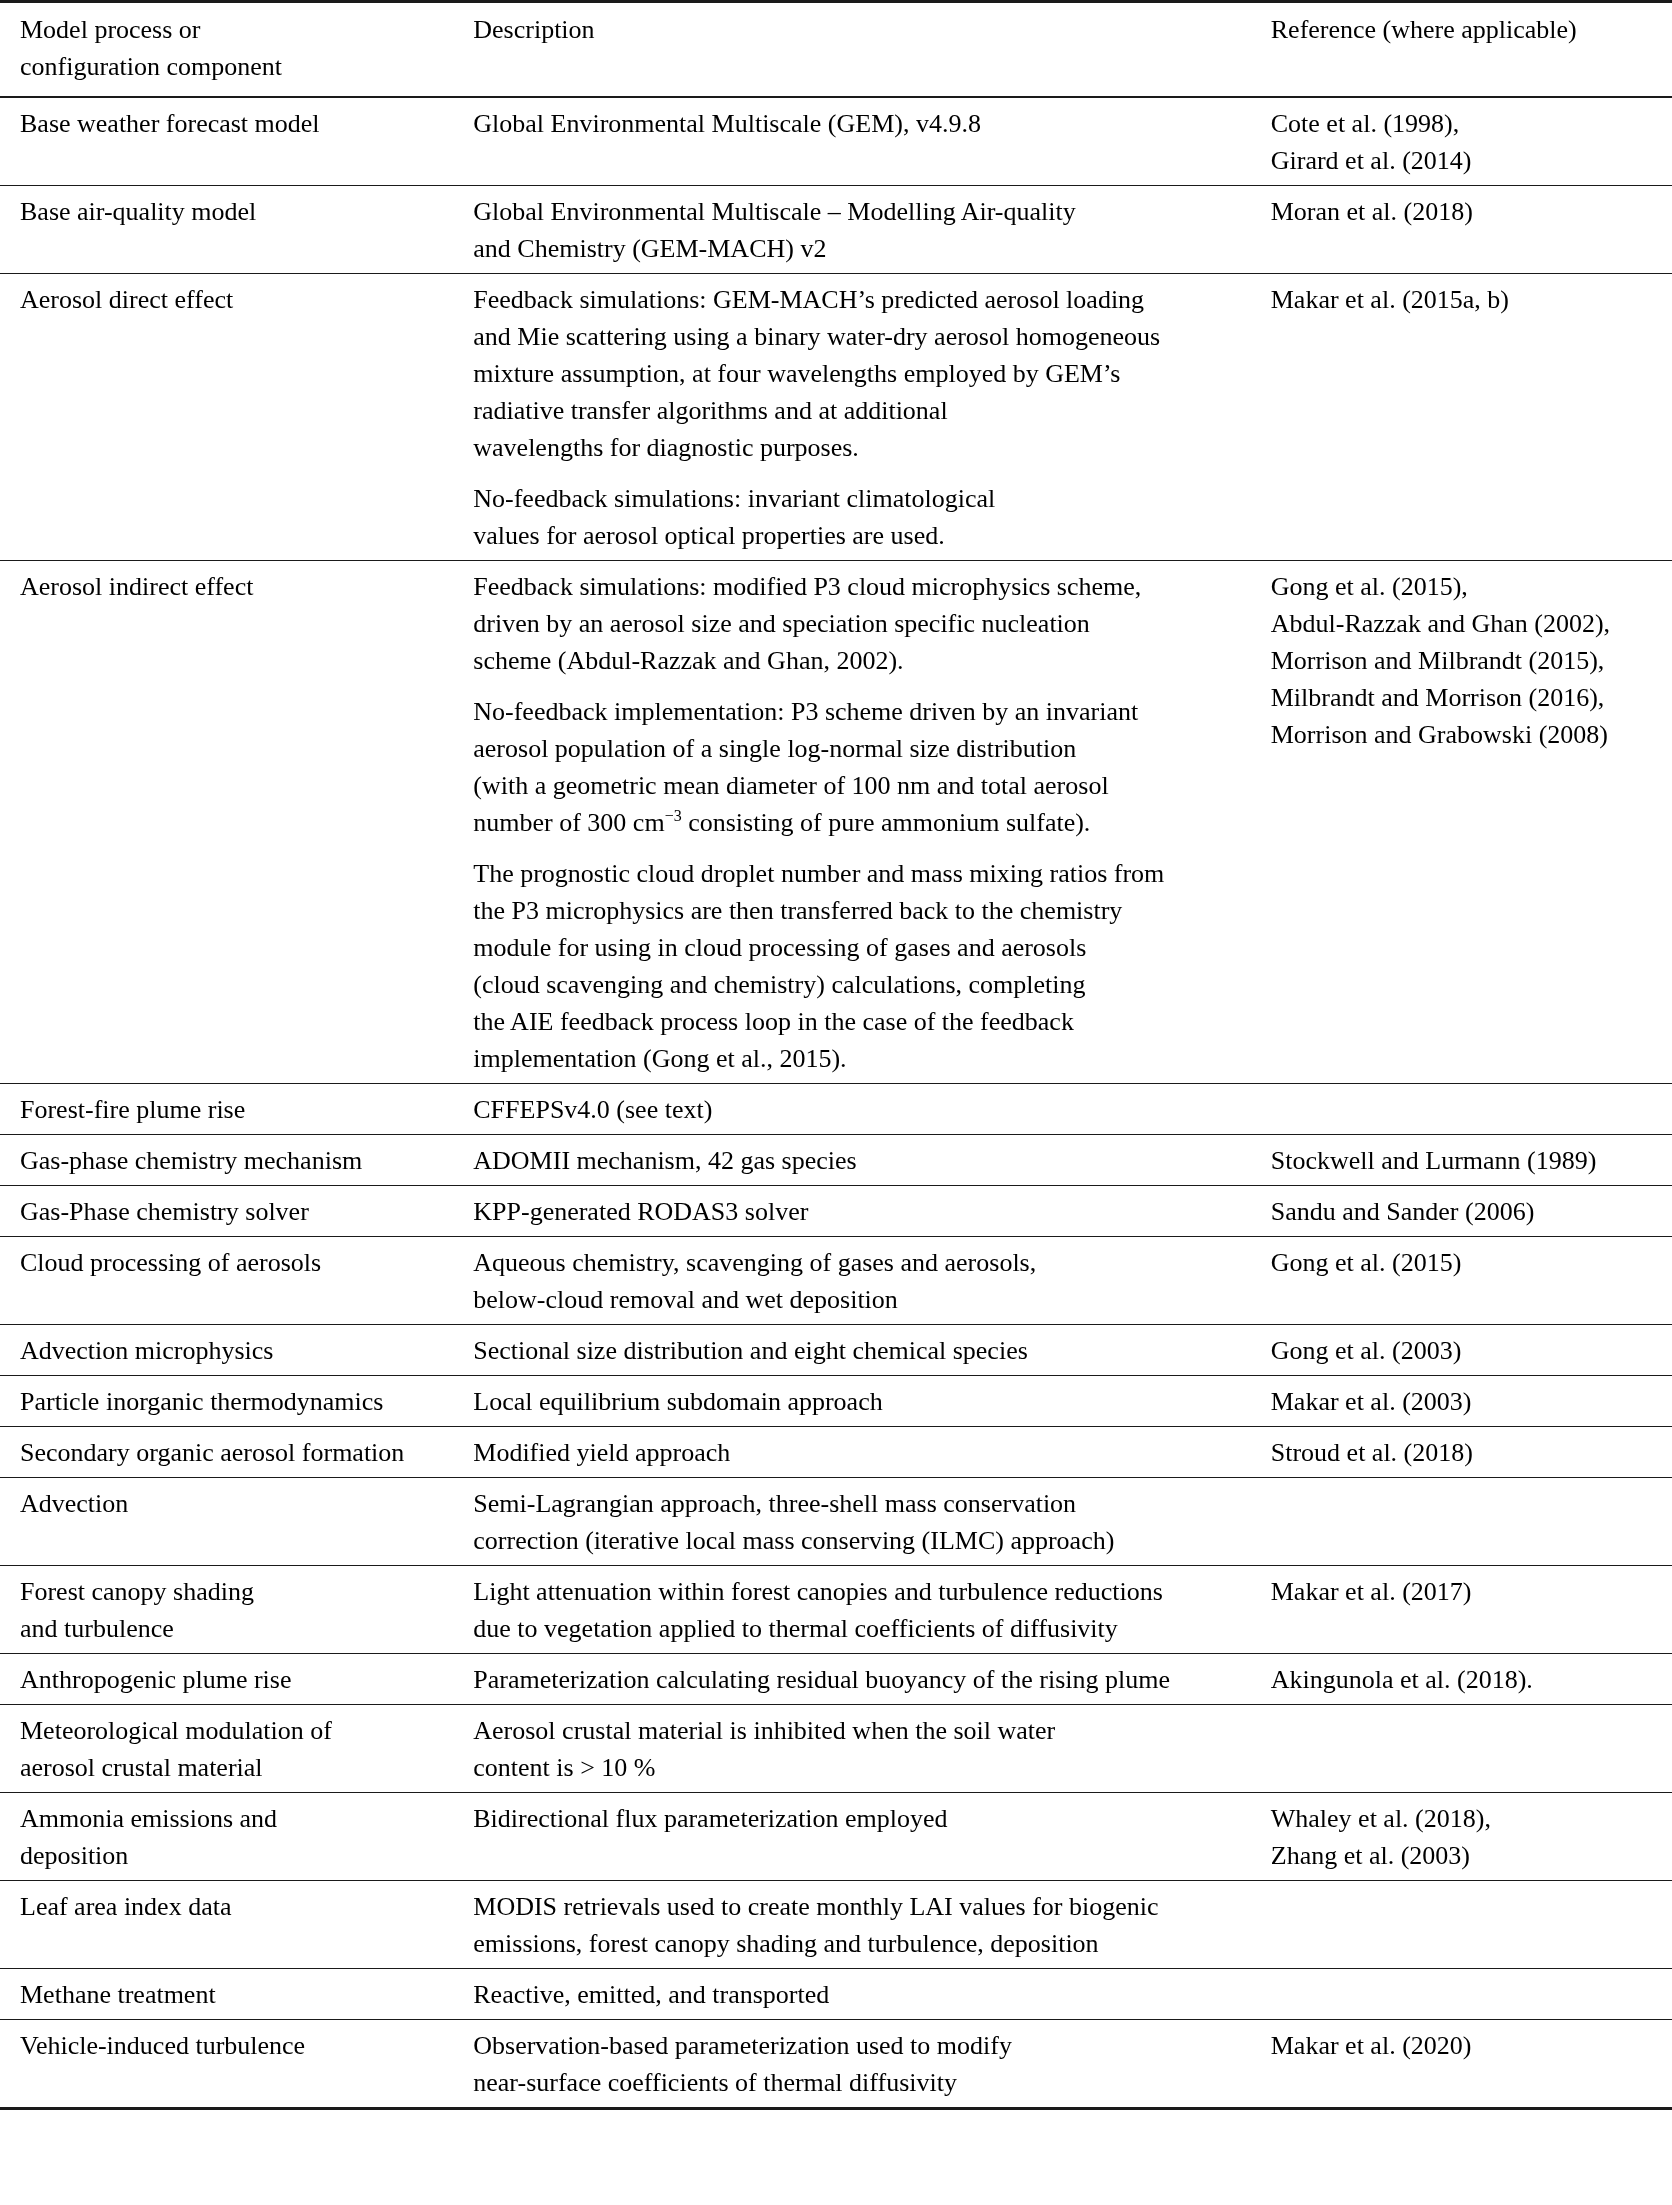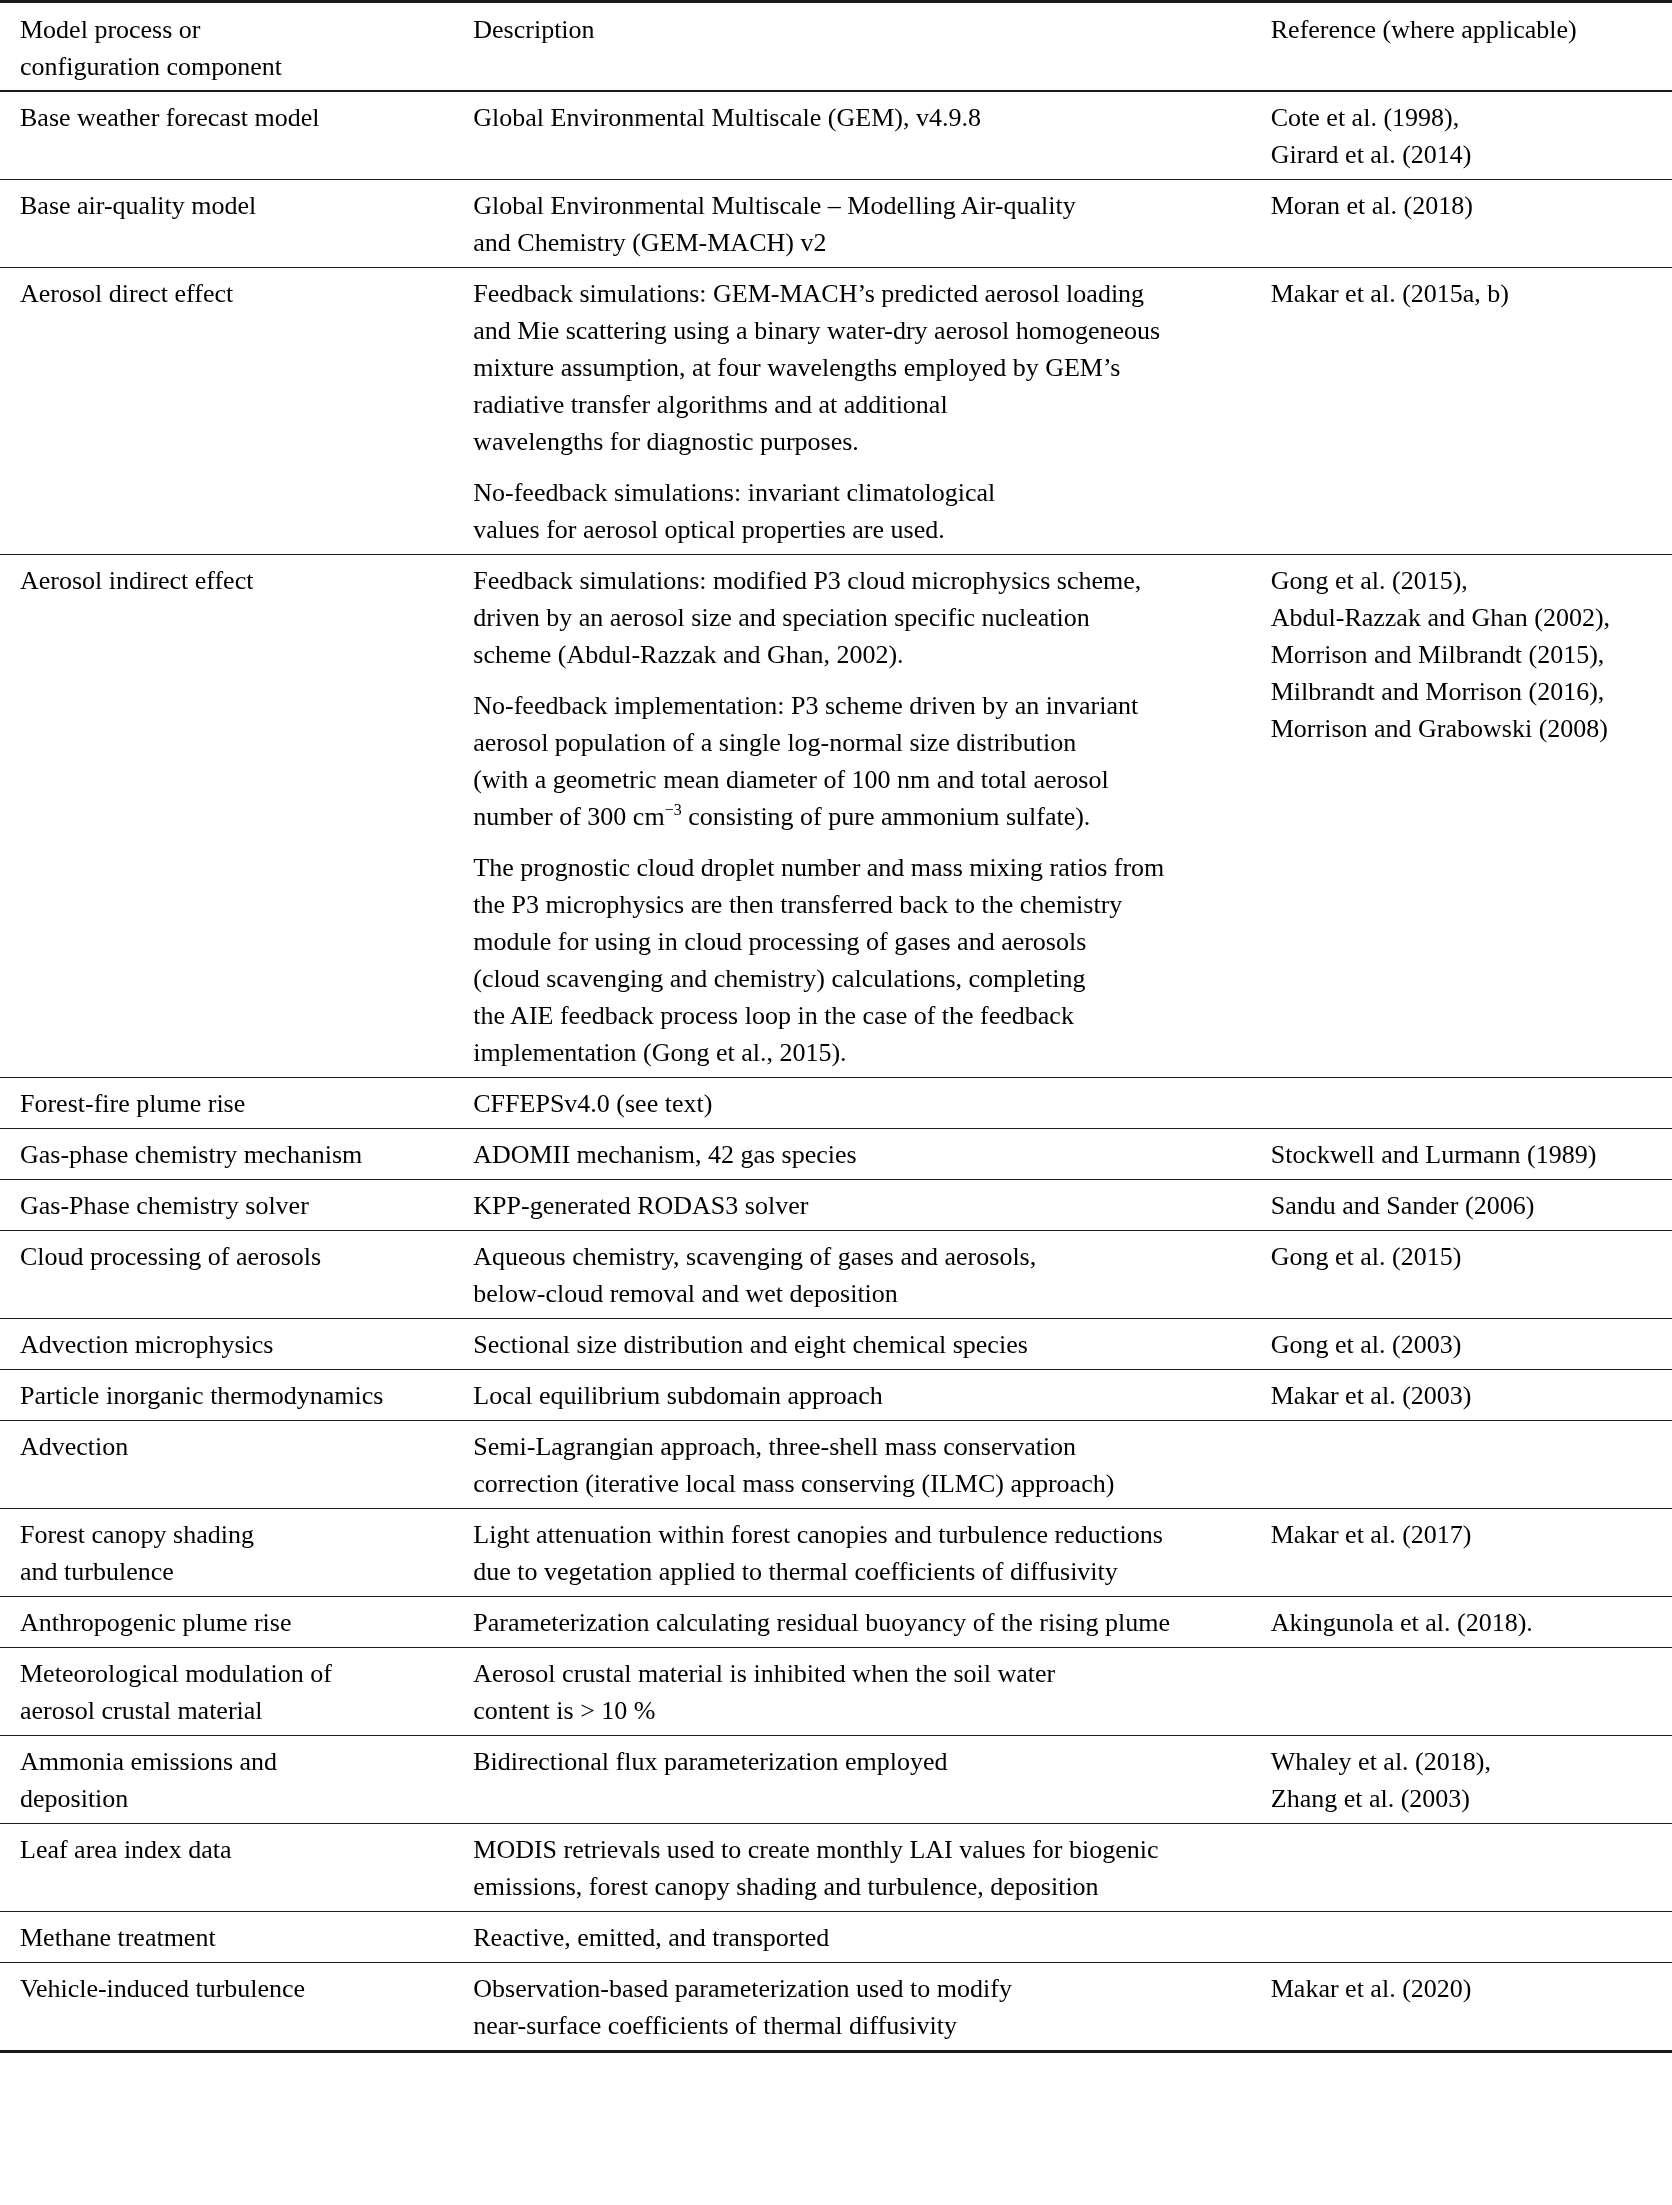--- a/index.html
+++ b/index.html
@@ -27,21 +27,21 @@
   }
   thead tr{border-bottom:2.4px solid var(--rule-color);}
   tbody tr{border-bottom:1.6px solid var(--rule-color);}
   th,td{
     vertical-align:top;
     text-align:left;
     font-weight:normal;
     box-sizing:border-box;
     padding:6.5px 8px 6.5px 0;
   }
-  th{padding-top:8px;padding-bottom:5px;}
+  th{padding-top:8px;padding-bottom:11px;}
   .col-comp{width:473px;padding-left:20px;}
   .col-desc{width:797px;padding-left:0;}
   .col-ref{width:402px;padding-left:0;}
   .para + .para{margin-top:14px;}
   sup{
     font-size:16px;
     line-height:0;
     vertical-align:super;
   }
 </style>
@@ -125,20 +125,27 @@
           <td class="col-ref">Gong et al. (2003)</td>
         </tr>
         <tr>
           <td class="col-comp">Particle inorganic thermodynamics</td>
           <td class="col-desc">
             <div class="para">Local equilibrium subdomain approach</div>
           </td>
           <td class="col-ref">Makar et al. (2003)</td>
         </tr>
         <tr>
+          <td class="col-comp">Secondary organic aerosol formation</td>
+          <td class="col-desc">
+            <div class="para">Modified yield approach</div>
+          </td>
+          <td class="col-ref">Stroud et al. (2018)</td>
+        </tr>
+        <tr>
           <td class="col-comp">Advection</td>
           <td class="col-desc">
             <div class="para">Semi-Lagrangian approach, three-shell mass conservation<br>correction (iterative local mass conserving (ILMC) approach)</div>
           </td>
           <td class="col-ref"></td>
         </tr>
         <tr>
           <td class="col-comp">Forest canopy shading<br>and turbulence</td>
           <td class="col-desc">
             <div class="para">Light attenuation within forest canopies and turbulence reductions<br>due to vegetation applied to thermal coefficients of diffusivity</div>

